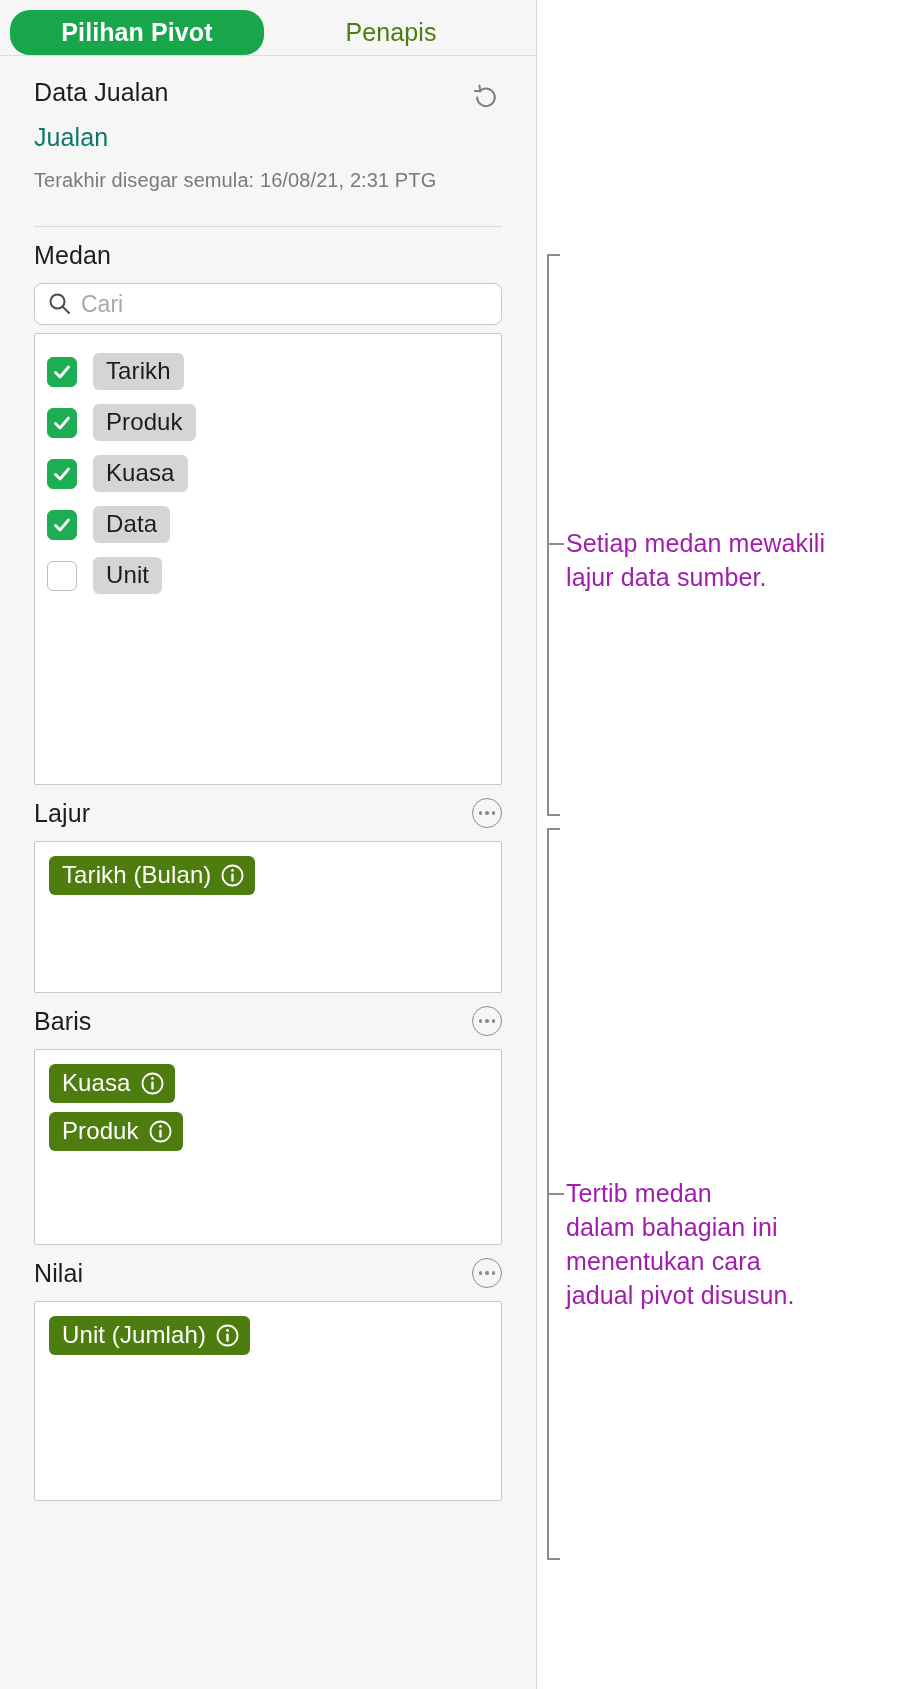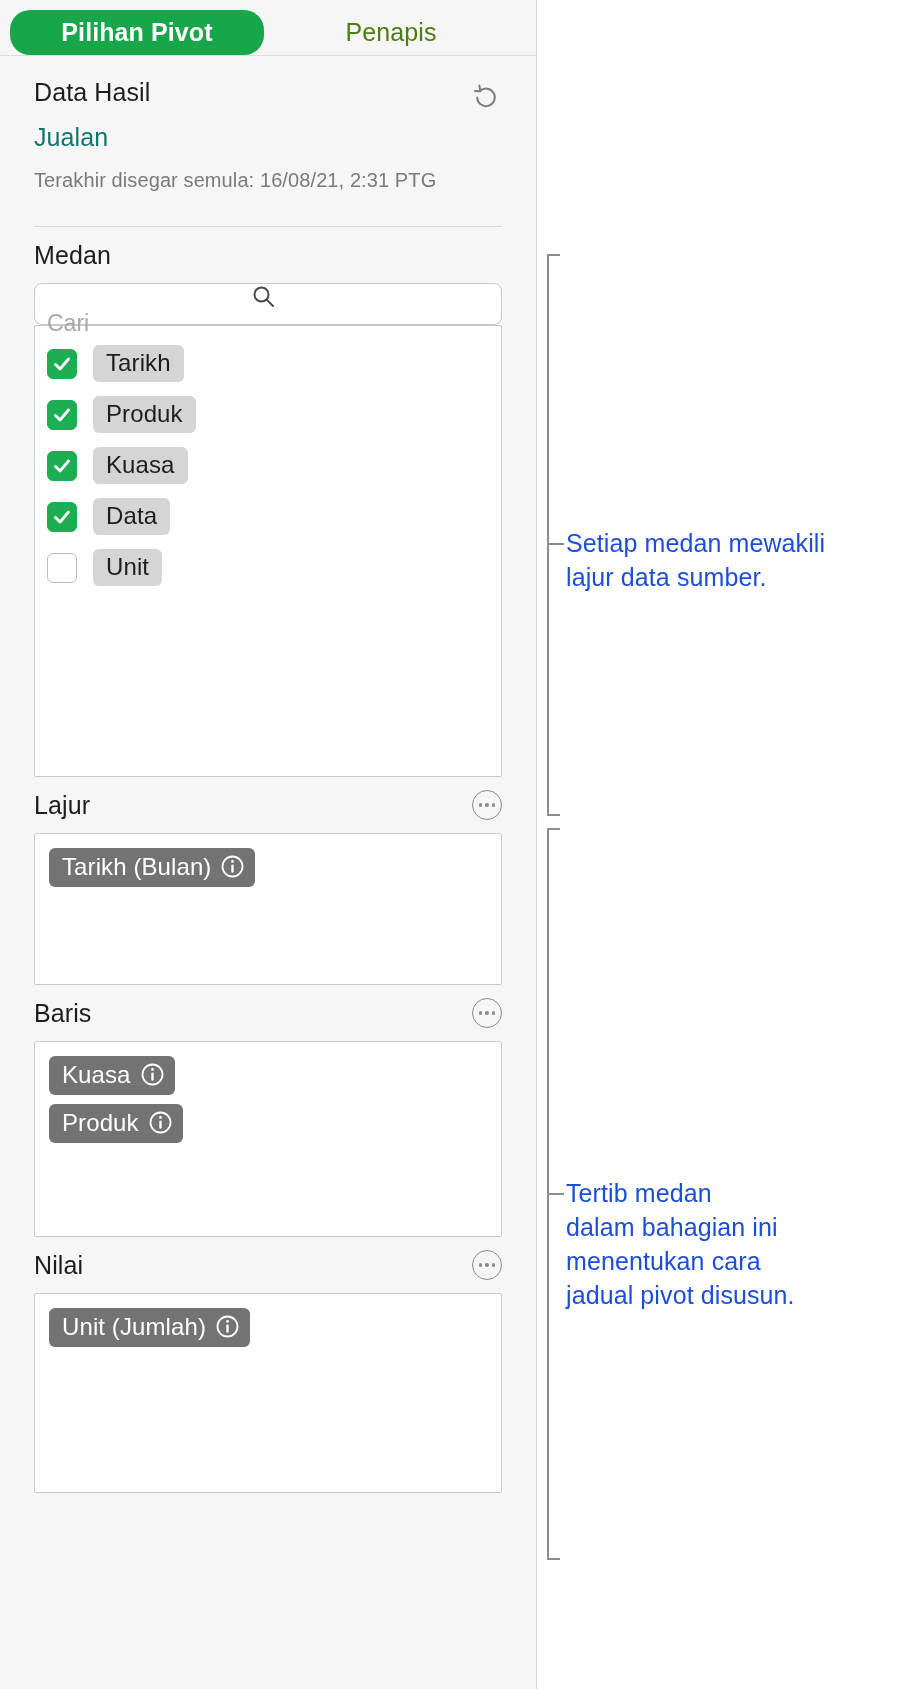--- a/index.html
+++ b/index.html
@@ -84,33 +84,32 @@
   }
 
   
   .search-box {
     height: 42px;
     background: #ffffff;
     border: 1px solid #c9c9c9;
     border-radius: 8px;
     display: flex; align-items: center;
     padding: 0 12px;
-    flex-direction: column;
   }
   .search-icon { width: 26px; height: 26px; flex: 0 0 26px; margin-right: 8px; }
   .search-input {
     border: 0; outline: 0; background: transparent;
     font-family: "Liberation Sans", sans-serif;
     font-size: 23px; color: #1d1d1d; width: 100%;
   }
   .search-input::placeholder { color: #a8a8a8; }
 
   
   .field-list {
-    margin-top: 0;
+    margin-top: 8px;
     background: #ffffff;
     border: 1px solid #c9c9c9;
     border-radius: 2px;
     height: 452px;
     padding: 12px 0 0 0;
     overflow: hidden;
   }
   .field-row {
     display: flex; align-items: center;
     height: 51px;
@@ -141,22 +140,22 @@
     background: #ffffff;
     border: 1px solid #c9c9c9;
     border-radius: 2px;
     padding: 14px 0 0 14px;
   }
   .well.lajur { height: 152px; }
   .well.baris { height: 196px; }
   .well.nilai { height: 200px; }
 
   .token {
-    display: inline-flex; 
-    background: #737373;
+    display: inline-flex; align-items: center;
+    background: #4d7c0f;
     color: #ffffff;
     border-radius: 6px;
     font-size: 24px;
     padding: 6px 11px 8px 13px;
     margin-bottom: 9px;
     letter-spacing: 0.1px;
     line-height: 1.05;
   }
   .token .info {
     margin-left: 10px;
@@ -178,21 +177,21 @@
   .brace::after { bottom: 0; }
 
   .tick {
     position: absolute;
     width: 17px; height: 2px; background: #8c8c8c;
   }
 
   .callout {
     position: absolute;
     font-size: 25px;
-    color: #1d4ed8;
+    color: #a21caf;
     line-height: 34px;
     letter-spacing: 0.1px;
     white-space: pre-line;
   }
 </style>
 </head>
 <body>
 
 <div id="root">
 
@@ -201,21 +200,21 @@
     <div class="tabbar">
       <div class="tab pivot active">
         <span>Pilihan Pivot</span>
       </div>
       <div class="tab filter">
         <span>Penapis</span>
       </div>
     </div>
 
     <div class="source">
-      <div class="source-title">Data Hasil</div>
+      <div class="source-title">Data Jualan</div>
       <div class="source-name">Jualan</div>
       <div class="source-updated">Terakhir disegar semula: 16/08/21, 2:31 PTG</div>
       <div class="refresh-btn">
         <svg width="30" height="30" viewBox="0 0 30 30">
           <path d="M6.2 15.4a8.8 8.8 0 1 0 2.9 -6.6" fill="none" stroke="#7d7d7d" stroke-width="2" stroke-linecap="round"></path>
           <path d="M8.4 3.6 L9.4 9.3 L3.9 9.0" fill="none" stroke="#7d7d7d" stroke-width="2" stroke-linecap="round" stroke-linejoin="round"></path>
         </svg>
       </div>
     </div>
 

